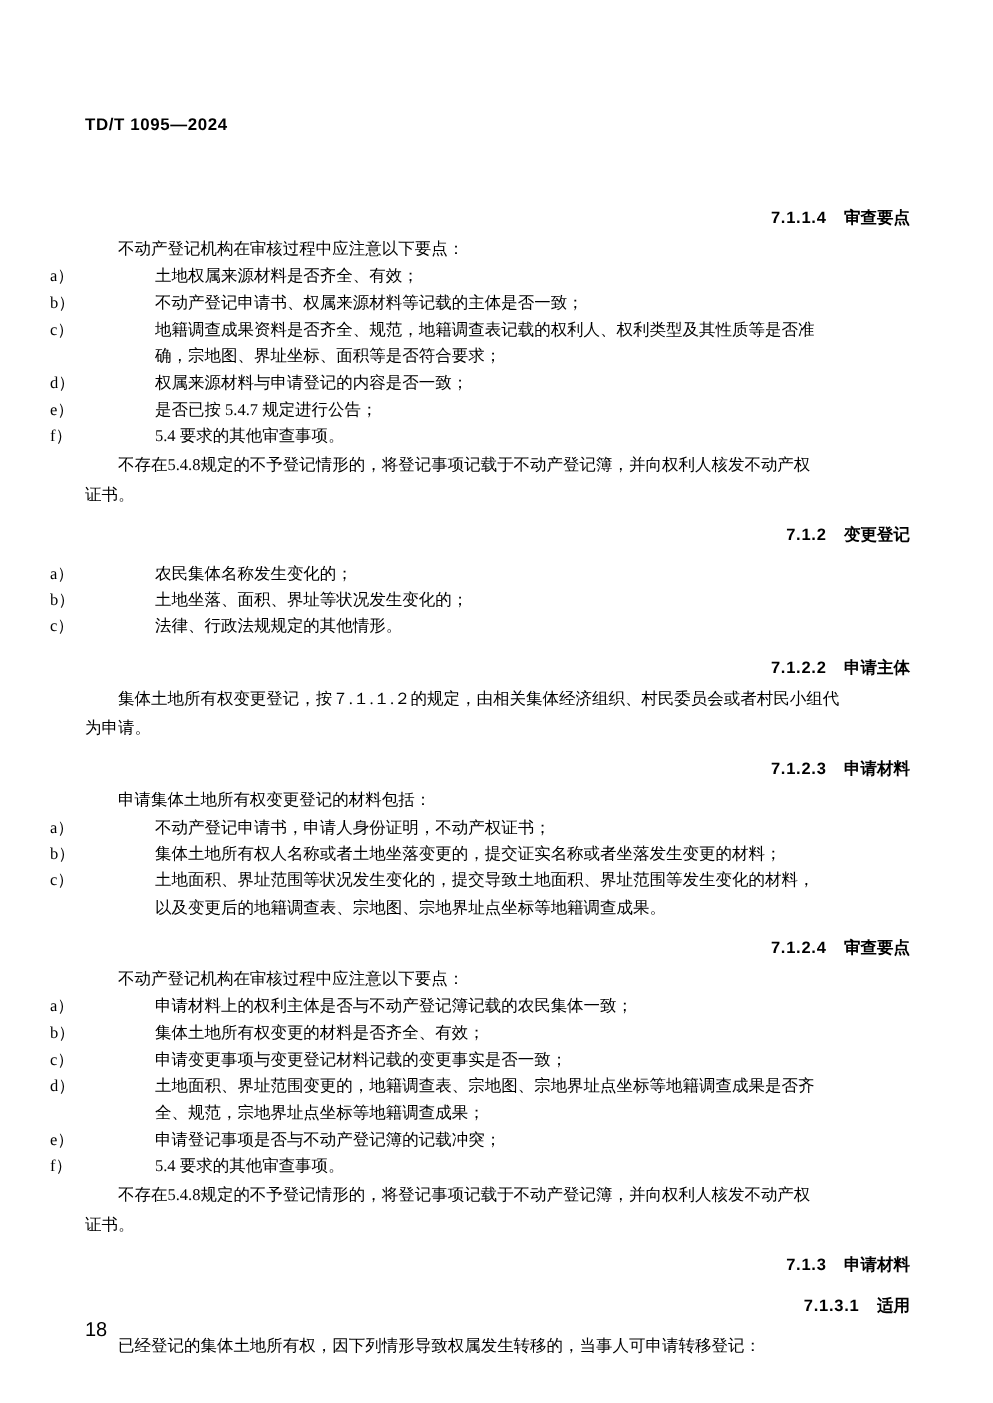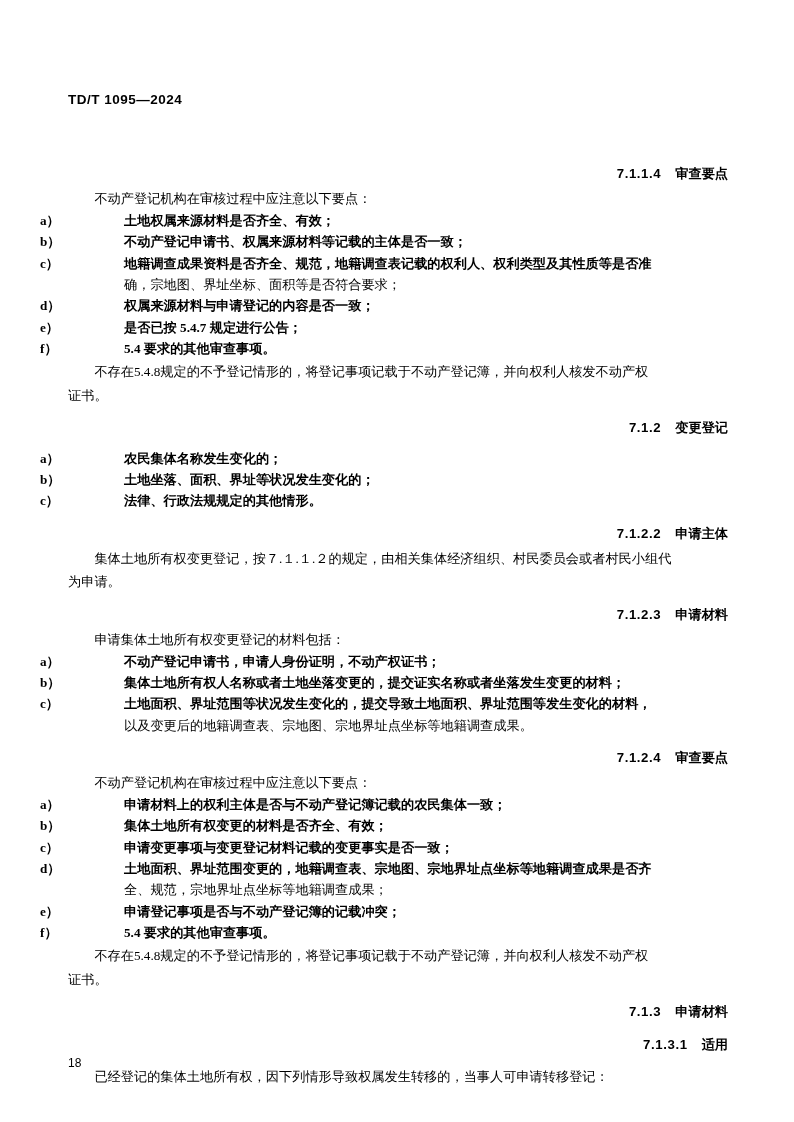--- a/index.html
+++ b/index.html
@@ -57,21 +57,20 @@
     text-align: justify;
   }
   .para.noindent {
     text-indent: 0;
   }
   .listitem {
     margin: 0;
     padding-left: 56px;
     text-indent: -56px;
     text-align: justify;
-    font-weight: bold;
   }
   .listitem .mk {
     display: inline-block;
     width: 28px;
     margin-left: 28px;
     font-family: "Liberation Serif", "DejaVu Serif", serif;
   }
   .listitem .tx {
     text-indent: 0;
   }
@@ -80,21 +79,21 @@
     padding-left: 56px;
     text-indent: 0;
     text-align: justify;
   }
   .gap-s { height: 5px; }
   .pageno {
     position: absolute;
     left: 68px;
     top: 1056px;
     font-family: "Liberation Sans", "DejaVu Sans", sans-serif;
-    font-size: 12px;
+    font-size: 16px;
     text-align: right;
   }
 </style>
 </head>
 <body>
 
 <div class="page">
 
   <div class="header">TD/T 1095—2024</div>
 

